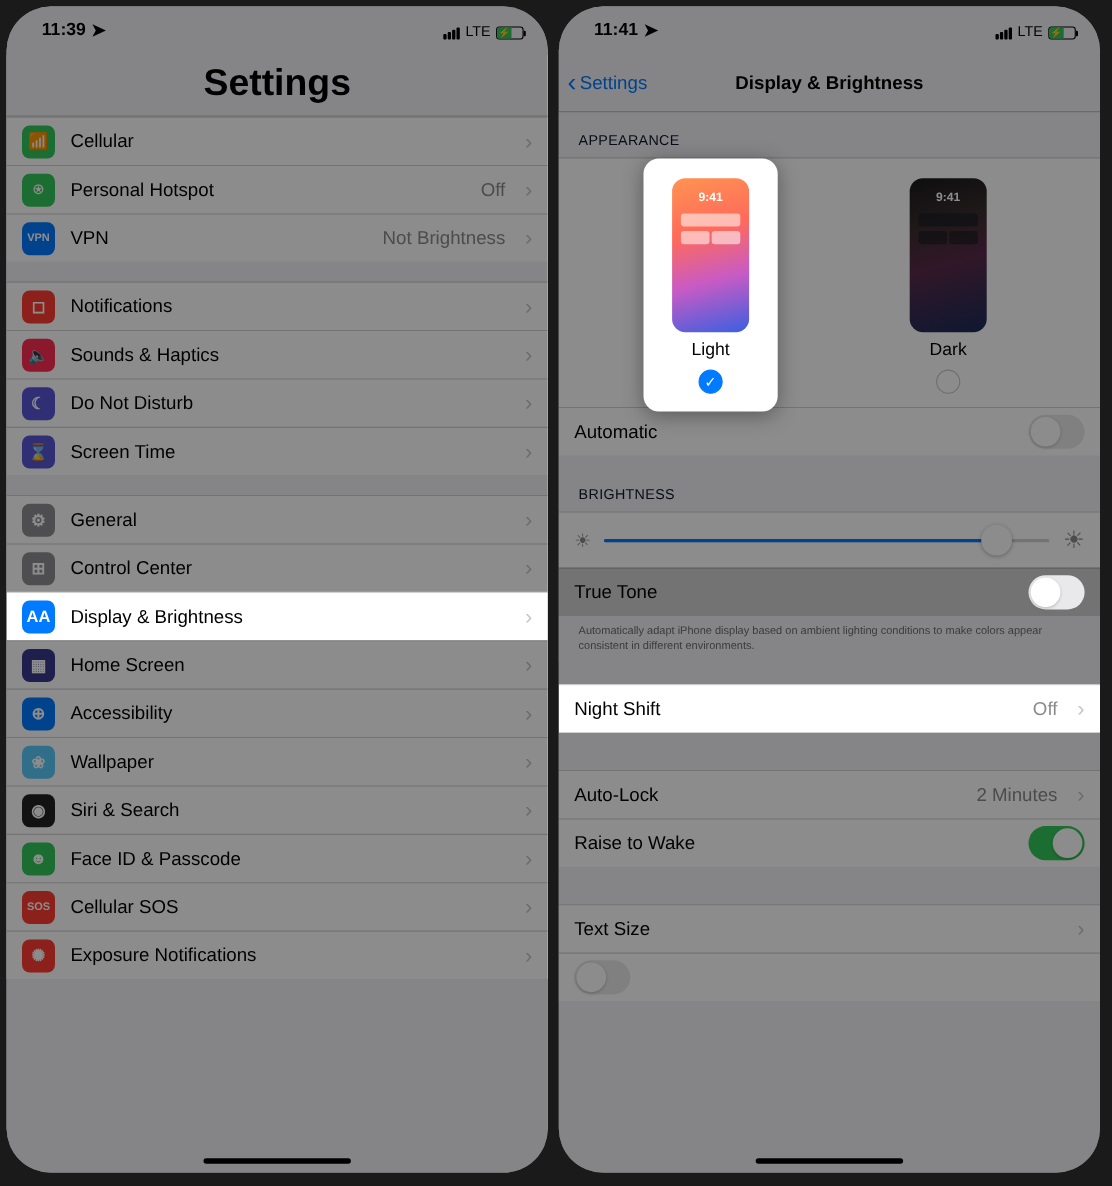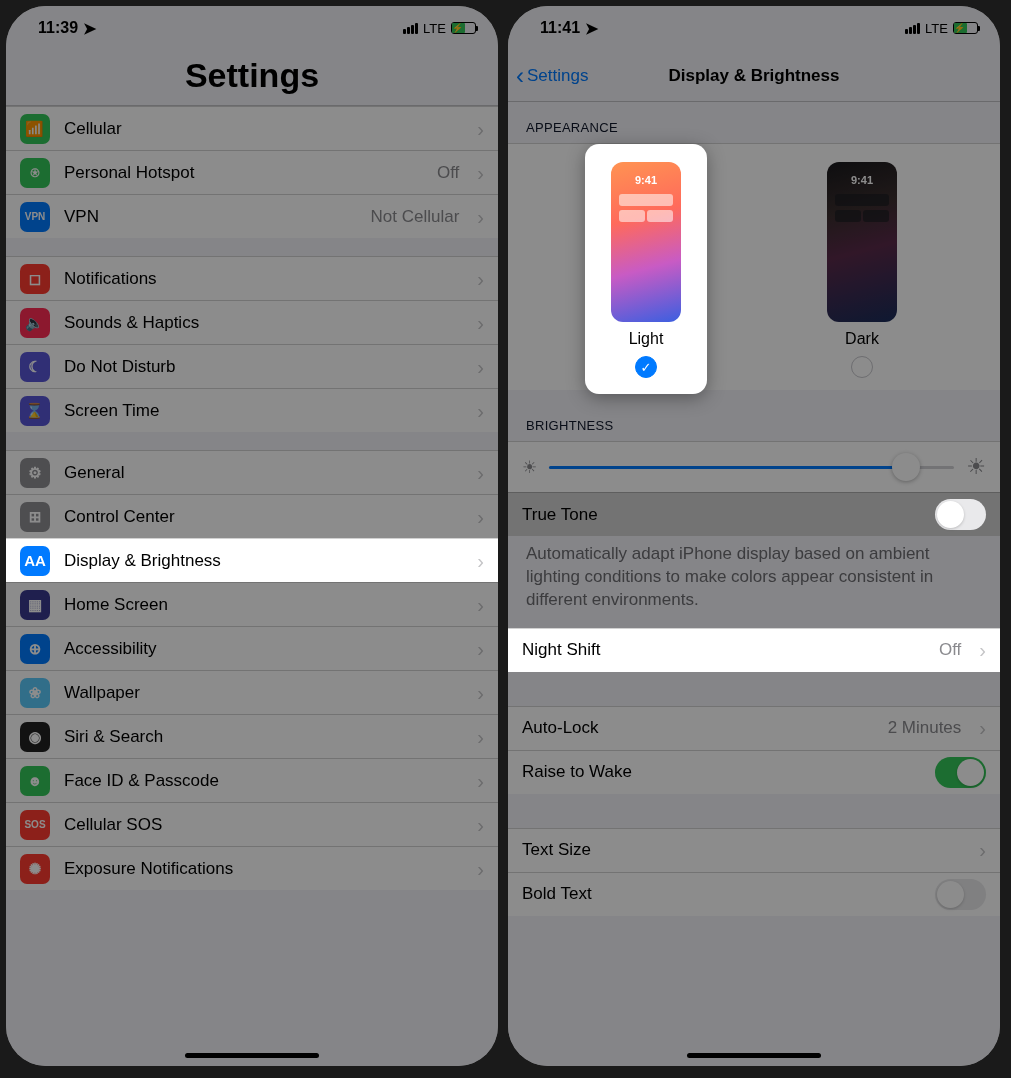--- a/index.html
+++ b/index.html
@@ -30,21 +30,21 @@
     height: 44px;
     display: flex;
     align-items: center;
     justify-content: space-between;
     padding: 0 22px 0 32px;
     font-size: 16px;
     font-weight: 600;
     position: relative;
   }
   .status-left { display: flex; align-items: center; gap: 5px; }
-  .status-right { display: flex; align-items: center; gap: 5px; font-size: 13px; font-weight: 500; }
+  .status-right { display: flex; align-items: flex-end; gap: 5px; font-size: 13px; font-weight: 500; }
   .signal-bars { display: inline-flex; align-items: flex-end; gap: 1px; }
   .signal-bars span { width: 3px; background: #000; border-radius: 1px; }
   .signal-bars span:nth-child(1){height:5px;}
   .signal-bars span:nth-child(2){height:7px;}
   .signal-bars span:nth-child(3){height:9px;}
   .signal-bars span:nth-child(4){height:11px;}
   .battery {
     display: inline-flex; align-items: center;
     border: 1.5px solid #000; border-radius: 3px;
     width: 25px; height: 12px; position: relative;
@@ -77,21 +77,21 @@
   
   .section-header {
     font-size: 13px; color: #0f172a;
     padding: 28px 18px 8px;
     text-transform: uppercase;
     background: #f2f2f7;
     letter-spacing: 0.3px;
   }
   .section-header.first { padding-top: 18px; }
   .section-footer {
-    font-size: 17px; color: #6d6d72;
+    font-size: 10px; color: #6d6d72;
     padding: 7px 18px 8px;
     background: #f2f2f7;
     line-height: 1.35;
   }
   .list { background: #fff; }
   .row {
     display: flex; align-items: center;
     min-height: 44px;
     padding: 6px 14px 6px 14px;
     border-top: 0.5px solid rgba(0,0,0,0.18);
@@ -139,21 +139,21 @@
   .appearance-option.hl-light {
     z-index: 30;
   }
   .hl-light-bg {
     position:absolute; inset:-18px -26px -16px -26px;
     background:#fff; border-radius:14px;
     z-index:-1;
     box-shadow: 0 4px 18px rgba(0,0,0,0.35);
   }
   .phone-thumb {
-    width: 70px; height: 160px; border-radius: 12px;
+    width: 70px; height: 140px; border-radius: 12px;
     position: relative; overflow:hidden;
   }
   .phone-thumb.light { background: linear-gradient(165deg,#ff9352 0%,#ff6a5b 35%,#c85bc4 65%,#3b5fe0 100%); }
   .phone-thumb.dark  { background: linear-gradient(165deg,#1a1a1d 0%,#3a2e2e 30%,#5a2a4a 55%,#1a2c5a 100%); }
   .thumb-time { position:absolute; top:12px; left:0; right:0; text-align:center; color:#fff; font-size:11px; font-weight:600; }
   .thumb-widgets { position:absolute; top:32px; left:8px; right:8px; }
   .thumb-w { height:12px; border-radius:3px; margin-bottom:4px; }
   .thumb-w.sm { width:48%; display:inline-block; }
   .phone-thumb.light .thumb-w { background: rgba(255,255,255,0.55); }
   .phone-thumb.dark  .thumb-w { background: rgba(30,30,35,0.75); }
@@ -215,21 +215,21 @@
       </div>
       <div class="row">
         <span class="icon" style="background:#34c759;font-size:15px">⍟</span>
         <span class="row-label">Personal Hotspot</span>
         <span class="row-value">Off</span>
         <span class="chevron">›</span>
       </div>
       <div class="row">
         <span class="icon" style="background:#007aff;font-size:10px">VPN</span>
         <span class="row-label">VPN</span>
-        <span class="row-value">Not Cellular</span>
+        <span class="row-value">Not Brightness</span>
         <span class="chevron">›</span>
       </div>
     </div>
   <div class="spacer"></div>
   <div class="list" id="left-g2">
       <div class="row">
         <span class="icon" style="background:#ff3b30;font-size:15px">◻</span>
         <span class="row-label">Notifications</span>
         <span class="chevron">›</span>
       </div>
@@ -353,39 +353,43 @@
         <div class="phone-thumb dark">
           <div class="thumb-time">9:41</div>
           <div class="thumb-widgets"><div class="thumb-w"></div><div class="thumb-w sm"></div> <div class="thumb-w sm" style="float:right"></div></div>
         </div>
         <div class="opt-label">Dark</div>
         <div class="radio"></div>
       </div>
     </div>
   </div>
 
+  <div class="row" style="background:#fff">
+    <span class="row-label">Automatic</span>
+    <span class="toggle"></span>
+  </div>
 
   <div class="section-header">BRIGHTNESS</div>
 
   <div class="slider-row">
     <span class="sun-icon">☀</span>
     <div class="slider-track">
       <div class="slider-fill"></div>
       <div class="slider-thumb"></div>
     </div>
     <span class="sun-icon big">☀</span>
   </div>
 
   <div class="row hl" style="background:#737373">
     <span class="row-label">True Tone</span>
     <span class="toggle"></span>
   </div>
   <div class="section-footer">Automatically adapt iPhone display based on ambient lighting conditions to make colors appear consistent in different environments.</div>
 
-  <div class="list" style="margin-top:8px">
+  <div class="list" style="margin-top:20px">
     <div class="row hl">
       <span class="row-label">Night Shift</span>
       <span class="row-value">Off</span>
       <span class="chevron">›</span>
     </div>
   </div>
 
   <div class="spacer" style="height:34px"></div>
 
   <div class="list">
@@ -401,19 +405,18 @@
   </div>
 
   <div class="spacer" style="height:34px"></div>
 
   <div class="list">
     <div class="row">
       <span class="row-label">Text Size</span>
       <span class="chevron">›</span>
     </div>
     <div class="row">
-      <span class="row-label">Bold Text</span>
       <span class="toggle"></span>
     </div>
   </div>
 
   <div class="home-indicator"></div>
 </div>
 
 </body></html>

